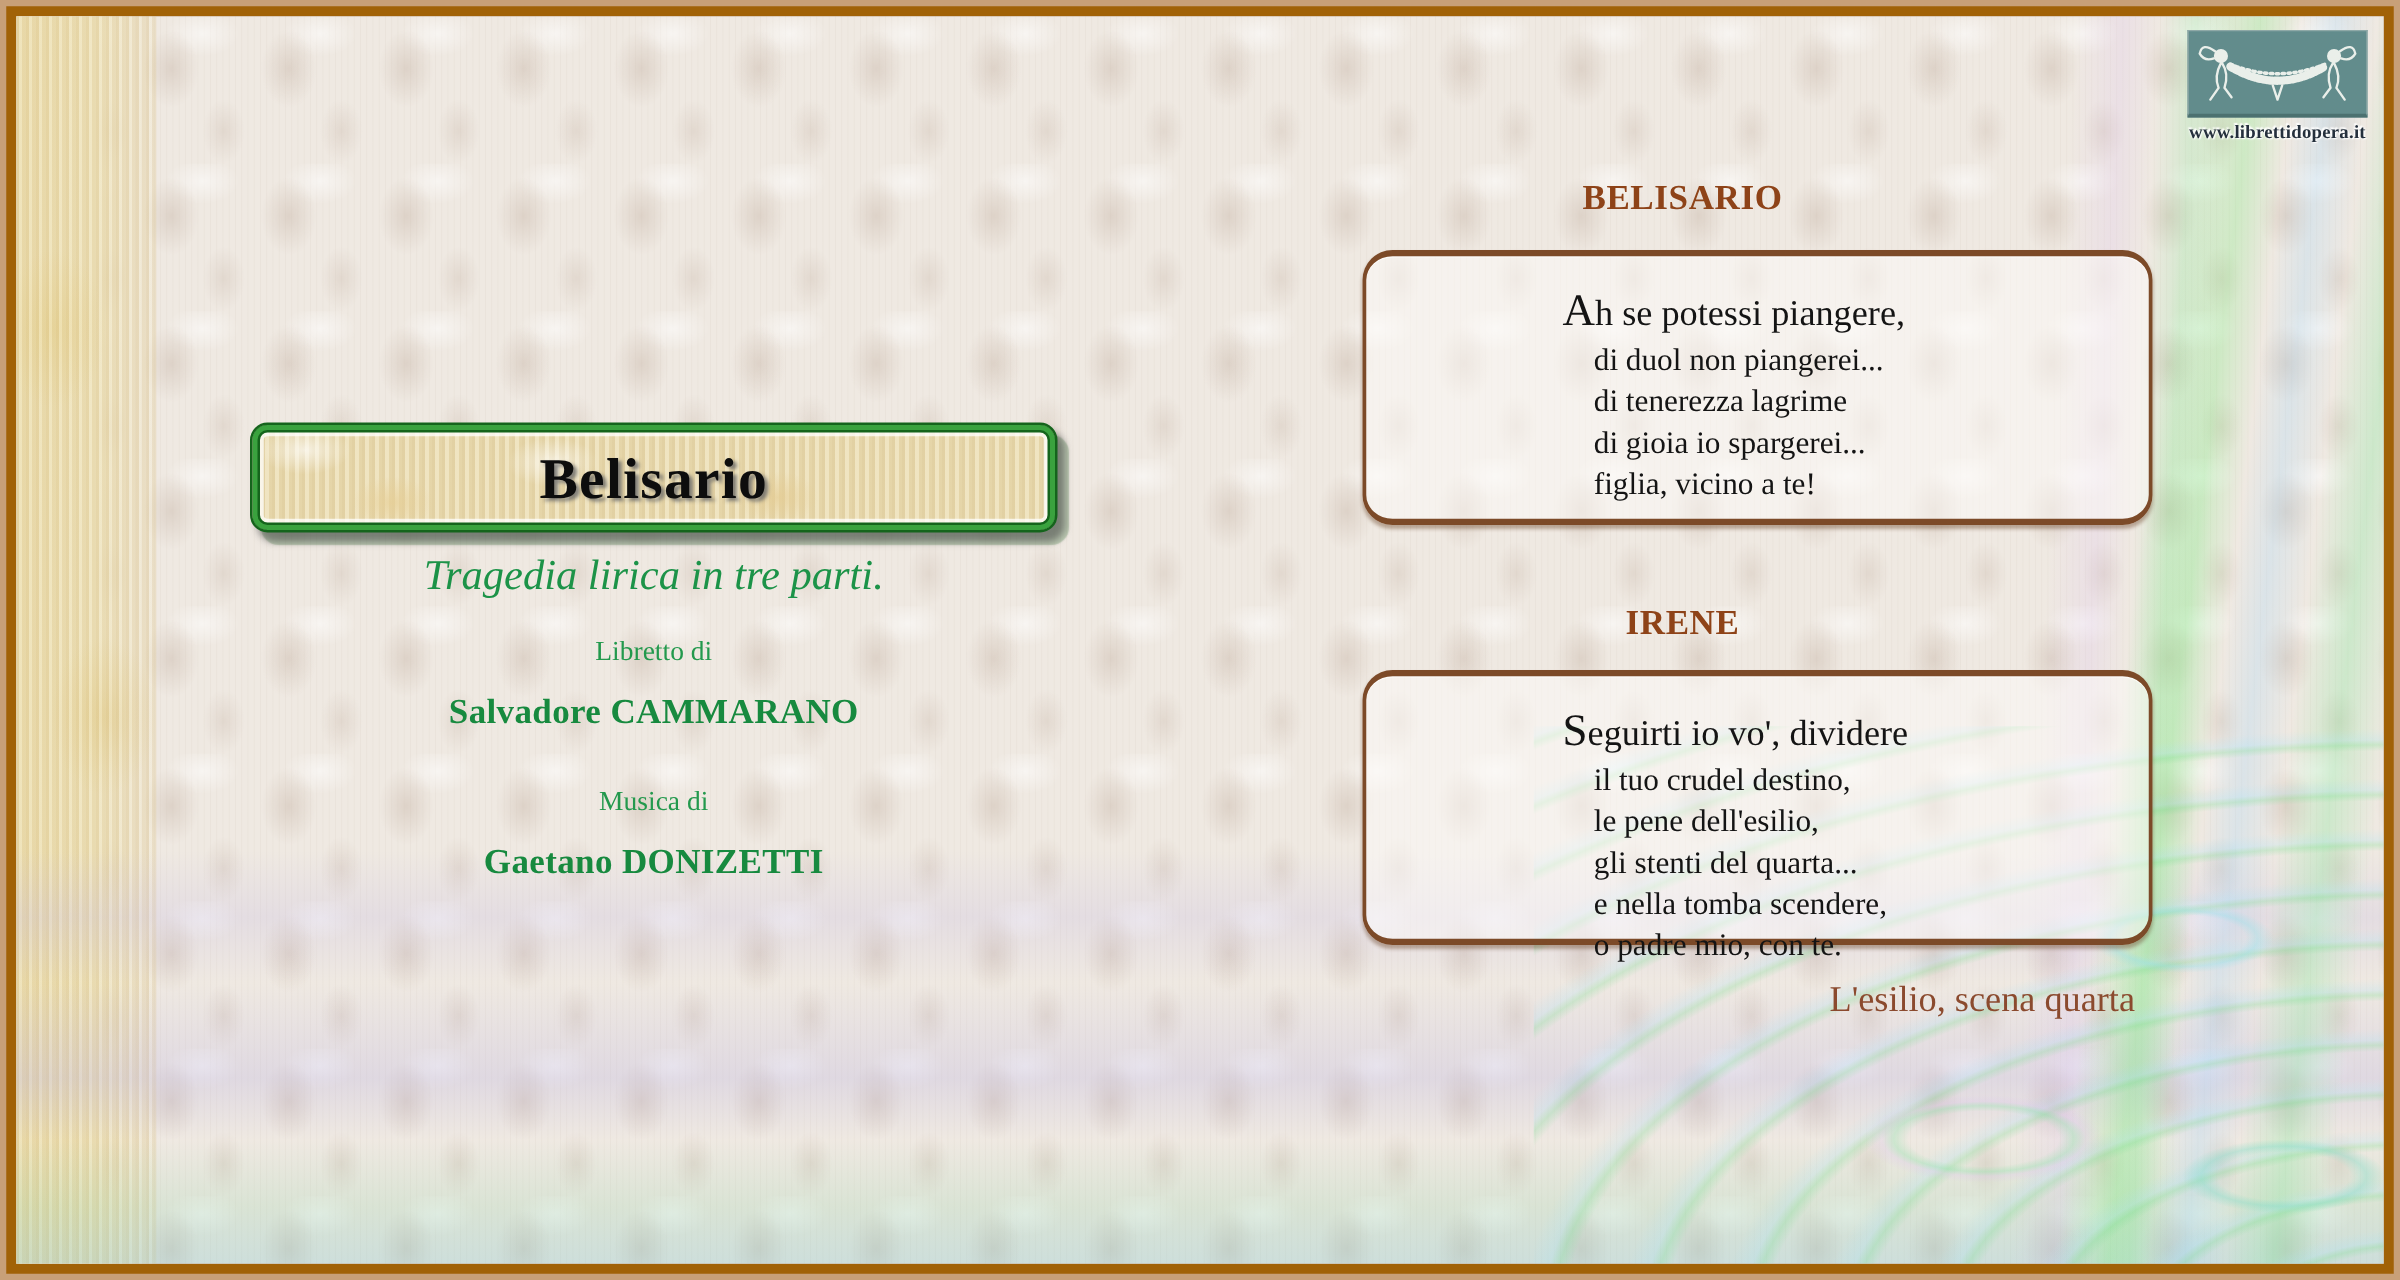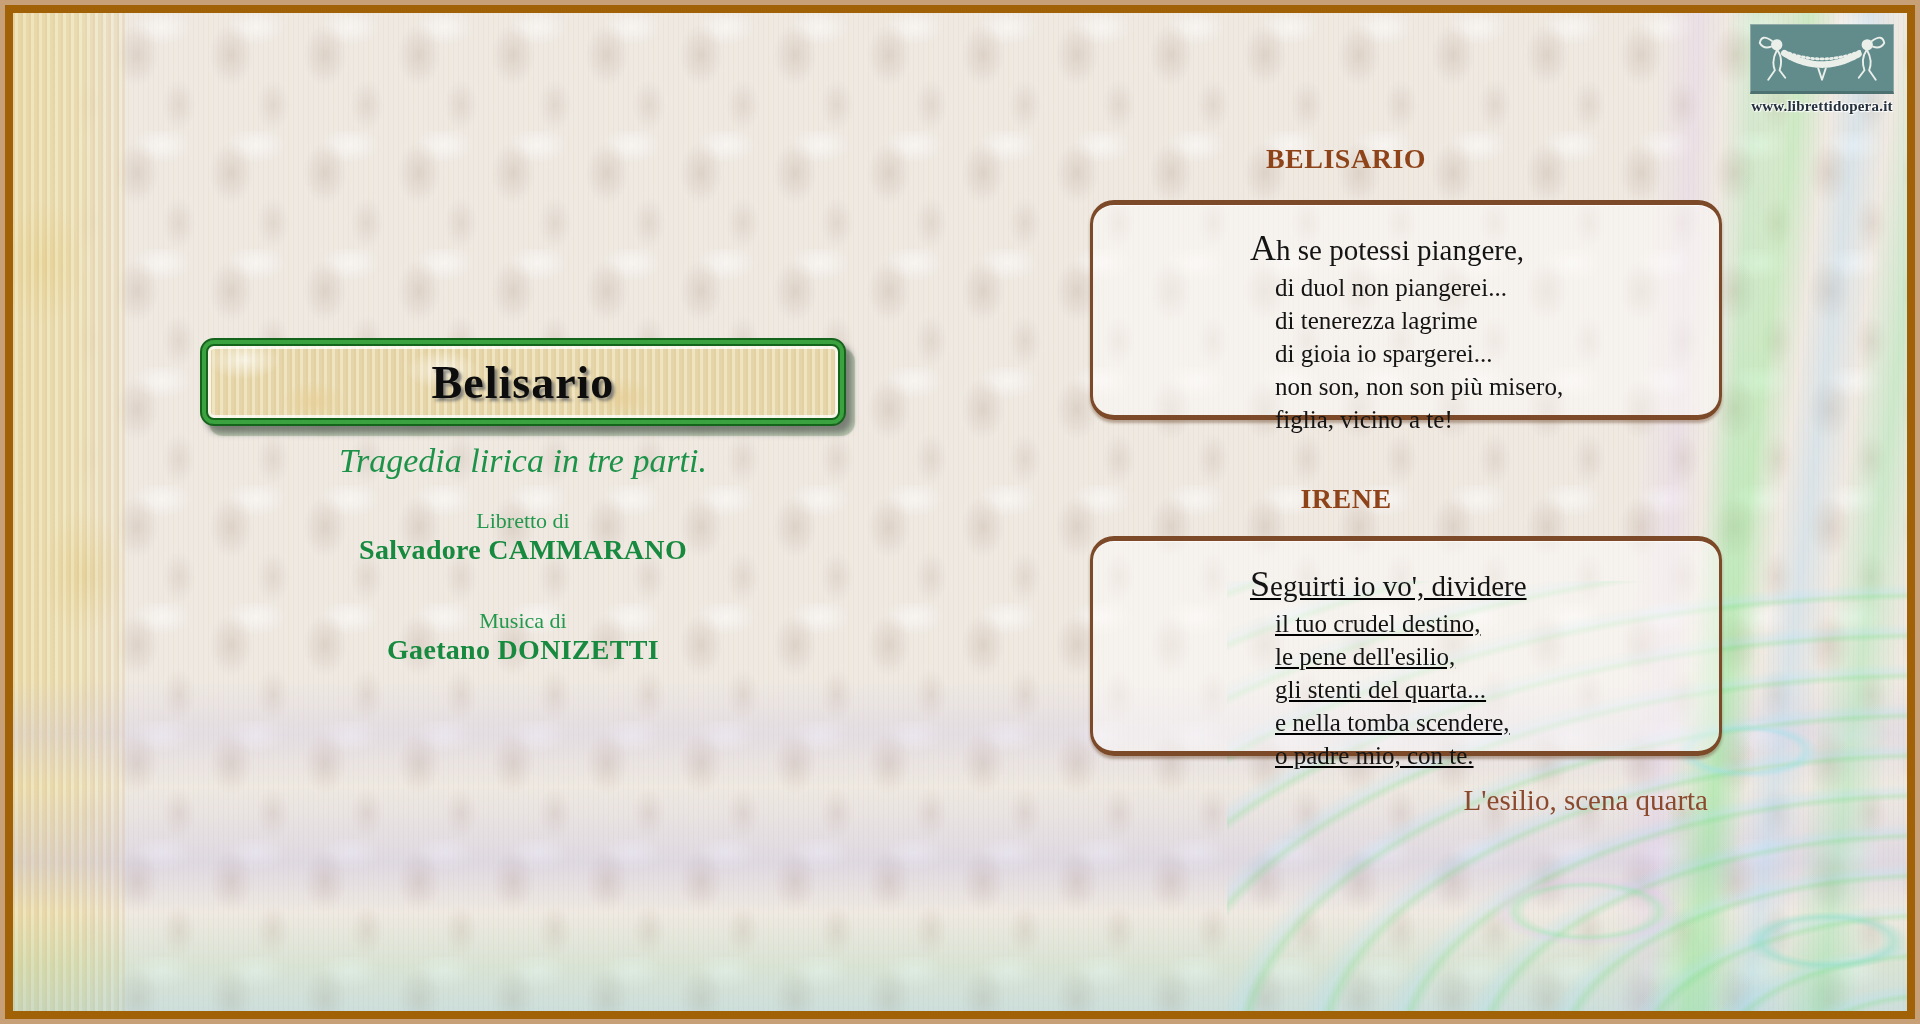--- a/index.html
+++ b/index.html
@@ -87,36 +87,36 @@
       6px 7px 6px rgba(70,70,70,.55),
       9px 10px 1px rgba(58,120,60,.30);
   }
   .opera-title{
     font-size:46px;font-weight:bold;color:#0d0d0d;letter-spacing:1px;
     text-shadow:3px 3px 3px rgba(105,105,105,.8);
   }
   .opera-subtitle{margin-top:16px;font-style:italic;color:#1c9348;font-size:34px;}
   .credit-label{margin-top:28px;color:#23994d;font-size:22px;}
   .credit-label.second{margin-top:42px;}
-  .credit-name{margin-top:0;color:#178a3f;font-weight:bold;font-size:28px;letter-spacing:.3px;}
+  .credit-name{margin-top:20px;color:#178a3f;font-weight:bold;font-size:28px;letter-spacing:.3px;}
   
   .right-col{position:absolute;left:1077px;top:129px;width:632px;}
   .char-heading{
     width:100%;box-sizing:border-box;padding-right:120px;text-align:center;
     color:#8e4318;font-weight:bold;font-size:28px;line-height:34px;letter-spacing:.5px;
   }
   .char-heading.second{margin-top:62px;}
   .verse-box{
     margin-top:24px;height:220px;box-sizing:border-box;
     border:3px solid #7c4a28;border-top-width:5px;border-bottom-width:5px;border-radius:24px;
     background:rgba(253,252,250,.5);
     box-shadow:0 3px 3px rgba(100,60,30,.40), inset 0 1px 0 rgba(255,255,255,.7);
     padding:24px 14px 0 157px;
   }
-  .verse-box.second{margin-top:20px;text-decoration:underline;}
+  .verse-box.second{margin-top:20px;}
   .verse-line{font-size:25px;line-height:33px;padding-left:25px;color:#141414;}
   .verse-line.first{font-size:29px;line-height:38px;padding-left:0;margin-bottom:2px;}
   .verse-line.first::first-letter{font-size:36px;}
   .scene-ref{
     margin-top:28px;text-align:right;padding-right:14px;
     font-size:29px;color:#8b4a2e;
   }
 </style>
 </head>
 <body>
@@ -159,21 +159,20 @@
       <div class="credit-name">Gaetano DONIZETTI</div>
     </div>
 
     <div class="right-col">
       <div class="char-heading">BELISARIO</div>
       <div class="verse-box">
         <div class="verse-line first">Ah se potessi piangere,</div>
         <div class="verse-line">di duol non piangerei...</div>
         <div class="verse-line">di tenerezza lagrime</div>
         <div class="verse-line">di gioia io spargerei...</div>
-        <div class="verse-line">non son, non son più misero,</div>
         <div class="verse-line">figlia, vicino a te!</div>
       </div>
 
       <div class="char-heading second">IRENE</div>
       <div class="verse-box second">
         <div class="verse-line first">Seguirti io vo', dividere</div>
         <div class="verse-line">il tuo crudel destino,</div>
         <div class="verse-line">le pene dell'esilio,</div>
         <div class="verse-line">gli stenti del quarta...</div>
         <div class="verse-line">e nella tomba scendere,</div>

